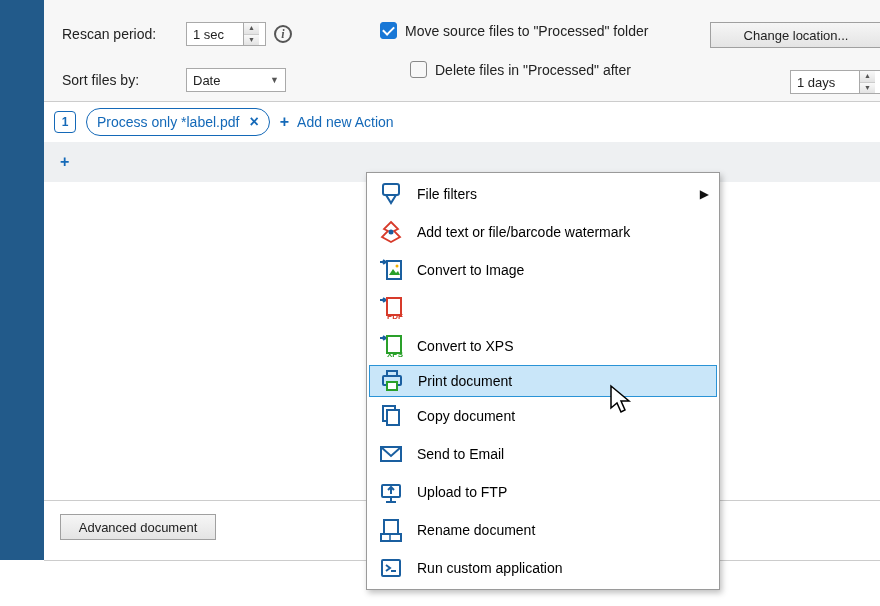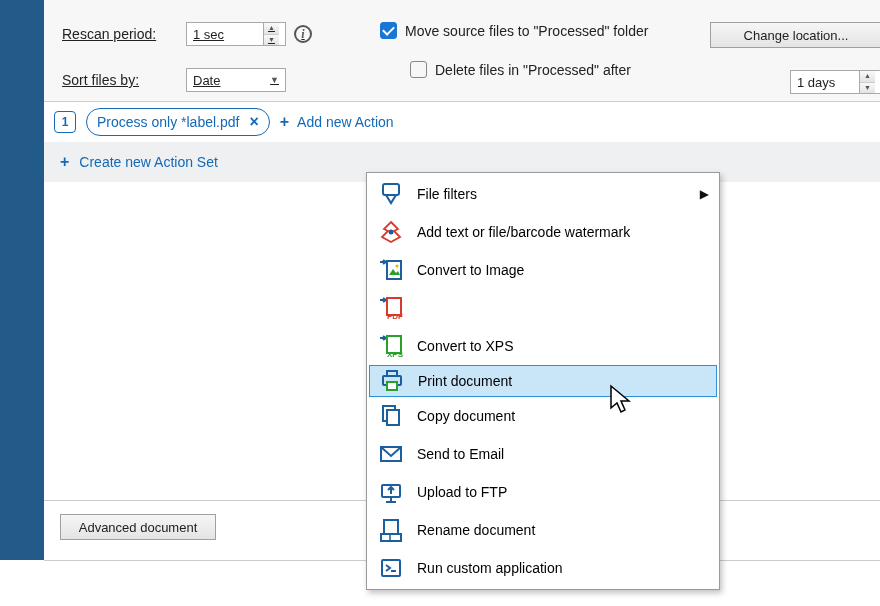--- a/index.html
+++ b/index.html
@@ -41,21 +41,21 @@
   .spin-input, .select-input {
     border: 1px solid #a9a9a9;
     background: #fff;
     height: 24px;
     font-size: 13px;
     padding: 0 6px;
     display: flex;
     align-items: center;
     position: relative;
   }
-  .spin-input { width: 100px; justify-content: space-between; }
+  .spin-input { width: 80px; justify-content: space-between; }
   .spin-buttons {
     display: flex; flex-direction: column;
     border-left: 1px solid #a9a9a9;
     width: 16px; height: 100%;
   }
   .spin-buttons div {
     flex: 1; font-size: 7px; text-align: center;
     background: linear-gradient(#f9f9f9,#e3e3e3);
     border-bottom: 1px solid #ccc;
     color: #555;
@@ -195,21 +195,21 @@
 </style>
 </head>
 <body>
 
 <div class="sidebar"></div>
 
 <div class="content">
 
   <div class="settings-panel">
 
-    <div style="position:absolute; left:18px; top:0; width:300px;text-decoration:underline;">
+    <div style="position:absolute; left:18px; top:0; width:300px;">
       <div class="form-row" style="margin-top:22px;">
         <span class="label" style="width:116px;">Rescan period:</span>
         <div class="spin-input">
           <span>1 sec</span>
           <div class="spin-buttons">
             <div>▲</div>
               <div style="border-bottom:none;">▼</div>
           </div>
         </div>
         <span class="info-icon">i</span>
@@ -259,21 +259,20 @@
       <span class="x">×</span>
     </span>
     <span class="add-action">
       <span class="plus">+</span>
       <span>Add new Action</span>
     </span>
   </div>
 
   <div class="action-set-row">
     <span class="plus">+</span>
-    <span>Create new Action Set</span>
   </div>
 
   <div class="bottom-area">
     <div class="divider"></div>
     <div class="adv-btn-row">
       <button class="btn" style="width:156px;">Advanced document</button>
     </div>
     <div class="divider" style="top:60px;"></div>
   </div>
 

